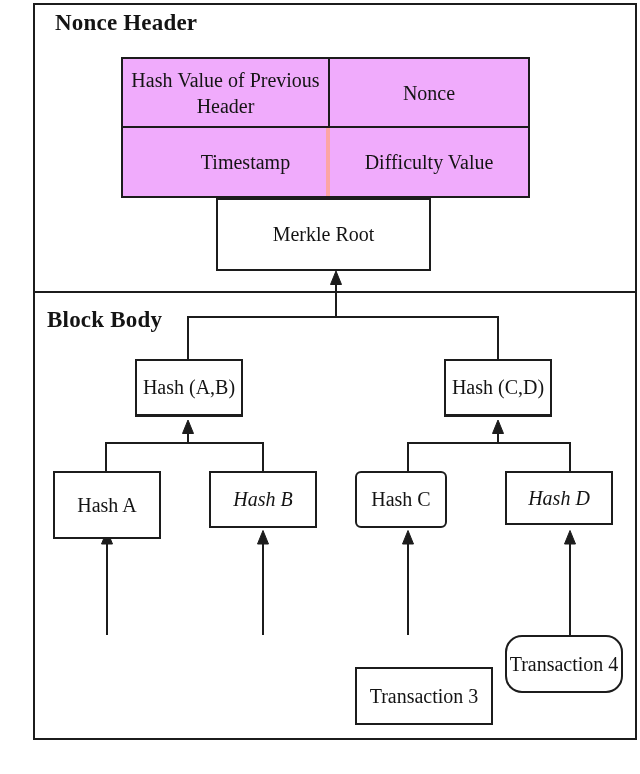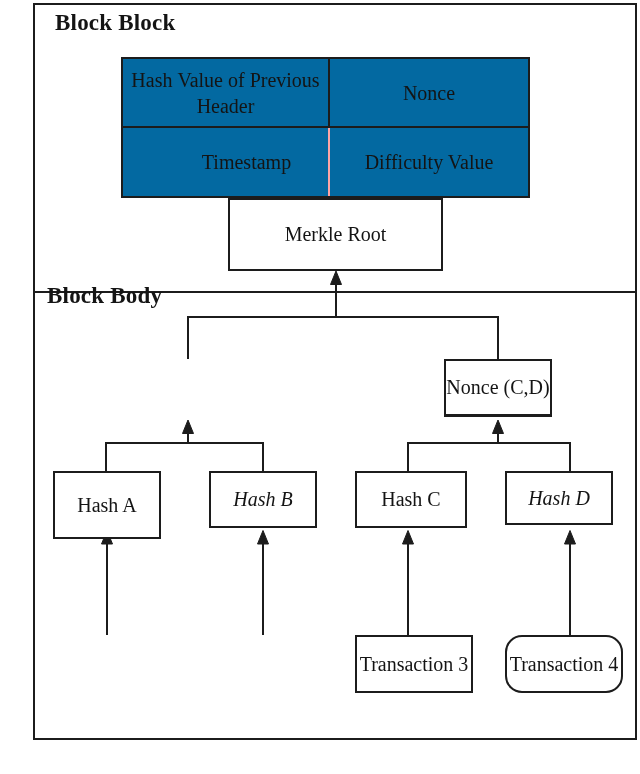--- a/index.html
+++ b/index.html
@@ -30,71 +30,71 @@
     background: #1c1c1c;
   }
   .section-title {
     position: absolute;
     font-size: 23px;
     font-weight: 700;
     letter-spacing: 0.2px;
     white-space: nowrap;
   }
   .title-header { left: 55px; top: 10px; }
-  .title-body   { left: 47px; top: 283px; }
+  .title-body   { left: 47px; top: 307px; }
 
   .htable {
     position: absolute;
     left: 121px; top: 57px;
     width: 409px; height: 141px;
     box-sizing: border-box;
     border: 2px solid #1c1c1c;
     display: grid;
     grid-template-columns: 207px auto;
     grid-template-rows: 69px auto;
-    background: #0369a1;
+    background: #f0abfc;
   }
   .hcell {
     display: flex;
     align-items: center;
     justify-content: center;
     text-align: center;
     font-size: 20px;
     line-height: 1.3;
     padding: 0 6px;
     box-sizing: border-box;
   }
   .hcell.c0 { border-right: 2px solid #1c1c1c; border-bottom: 2px solid #1c1c1c; }
   .hcell.c1 { border-bottom: 2px solid #1c1c1c; }
-  .hcell.c2 { border-right: 2px solid #fca5a5; padding-left: 48px; }
+  .hcell.c2 { border-right: 4px solid #fca5a5; padding-left: 48px; }
 
   .box {
     position: absolute;
     box-sizing: border-box;
     border: 2px solid #1c1c1c;
     background: #ffffff;
     display: flex;
     align-items: center;
     justify-content: center;
     text-align: center;
     font-size: 20px;
     white-space: nowrap;
   }
   .thick-b { border-bottom-width: 3px; }
 
-  .merkle  { left: 228px; top: 198px; width: 215px; height: 73px; }
+  .merkle  { left: 216px; top: 198px; width: 215px; height: 73px; }
   .hash-ab { left: 135px; top: 359px; width: 108px; height: 58px; }
   .hash-cd { left: 444px; top: 359px; width: 108px; height: 58px; }
   .hash-a  { left:  53px; top: 471px; width: 108px; height: 68px; }
   .hash-b  { left: 209px; top: 471px; width: 108px; height: 57px; font-style: italic; }
-  .hash-c  { left: 355px; top: 471px; width: 112px; height: 57px; }
+  .hash-c  { left: 355px; top: 471px; width: 92px; height: 57px; border-radius: 6px; }
   .hash-d  { left: 505px; top: 471px; width: 108px; height: 54px; font-style: italic; }
   .tx-1    { left:  48px; top: 635px; width: 118px; height: 58px; }
   .tx-2    { left: 199px; top: 635px; width: 127px; height: 57px; }
-  .tx-3    { left: 355px; top: 635px; width: 118px; height: 58px; text-align: right; }
+  .tx-3    { left: 355px; top: 667px; width: 138px; height: 58px; text-align: right; }
   .tx-4    { left: 505px; top: 635px; width: 118px; height: 58px; border-radius: 17px; }
 
   .connectors {
     position: absolute;
     left: 0; top: 0;
     width: 640px; height: 774px;
     pointer-events: none;
   }
   .connectors * { stroke: #1c1c1c; }
   .cline { fill: none; stroke-width: 2px; }
@@ -140,33 +140,34 @@
     </g>
     <g>
       <line class="cline" x1="570" y1="635" x2="570" y2="544"></line>
       <polygon class="ahead" points="570,530.5 564.5,544 575.5,544"></polygon>
     </g>
   </svg>
 
   <div class="frame"></div>
   <div class="divider"></div>
 
-  <div class="section-title title-header">Block Block</div>
+  <div class="section-title title-header">Nonce Header</div>
   <div class="section-title title-body">Block Body</div>
 
   <div class="htable">
     <div class="hcell c0">Hash&nbsp;Value&nbsp;of&nbsp;Previous Header</div>
     <div class="hcell c1">Nonce</div>
     <div class="hcell c2">Timestamp</div>
     <div class="hcell c3">Difficulty Value</div>
   </div>
 
   <div class="box merkle">Merkle Root</div>
 
-  <div class="box hash-cd thick-b">Nonce (C,D)</div>
+  <div class="box hash-ab thick-b">Hash (A,B)</div>
+  <div class="box hash-cd thick-b">Hash (C,D)</div>
 
   <div class="box hash-a">Hash A</div>
   <div class="box hash-b">Hash B</div>
   <div class="box hash-c">Hash C</div>
   <div class="box hash-d">Hash D</div>
 
   <div class="box tx-3">Transaction 3</div>
   <div class="box tx-4">Transaction 4</div>
 
 </div>

